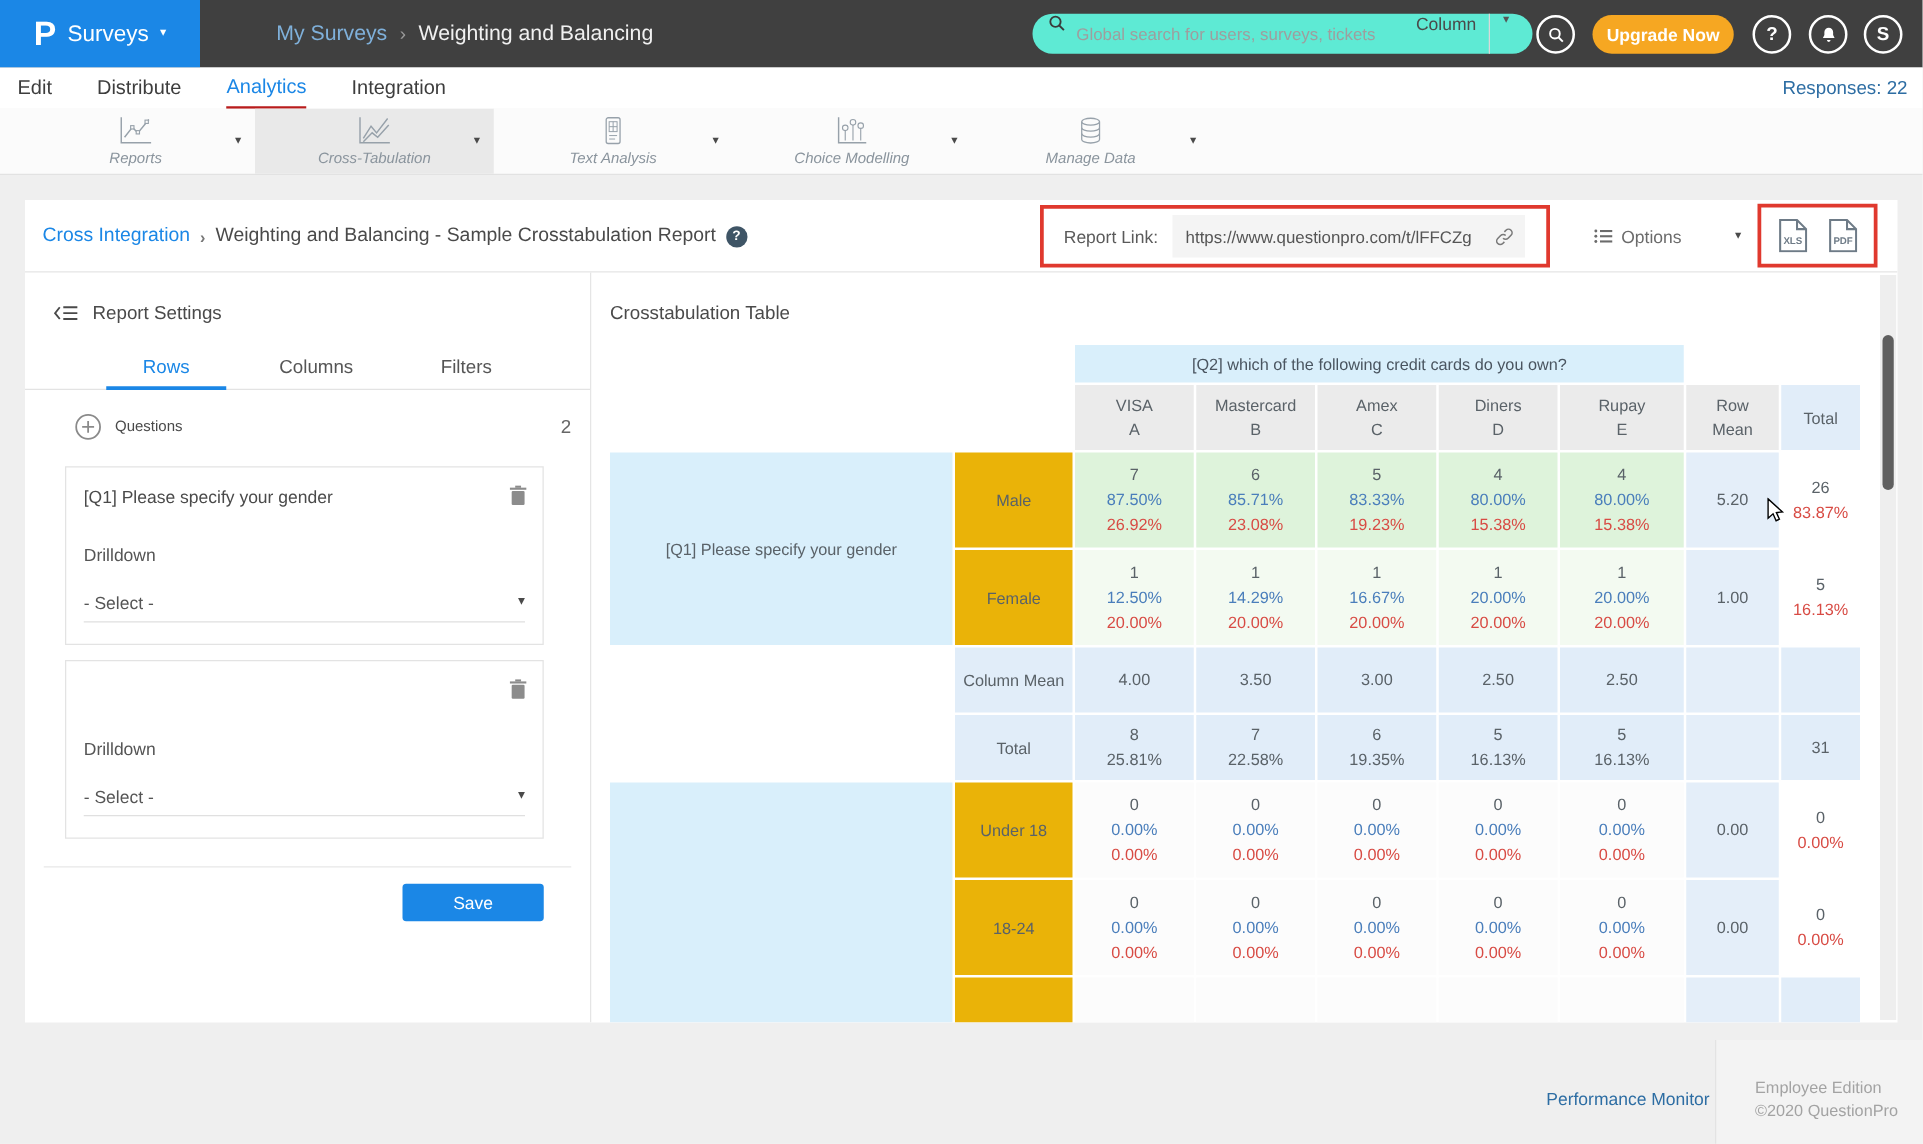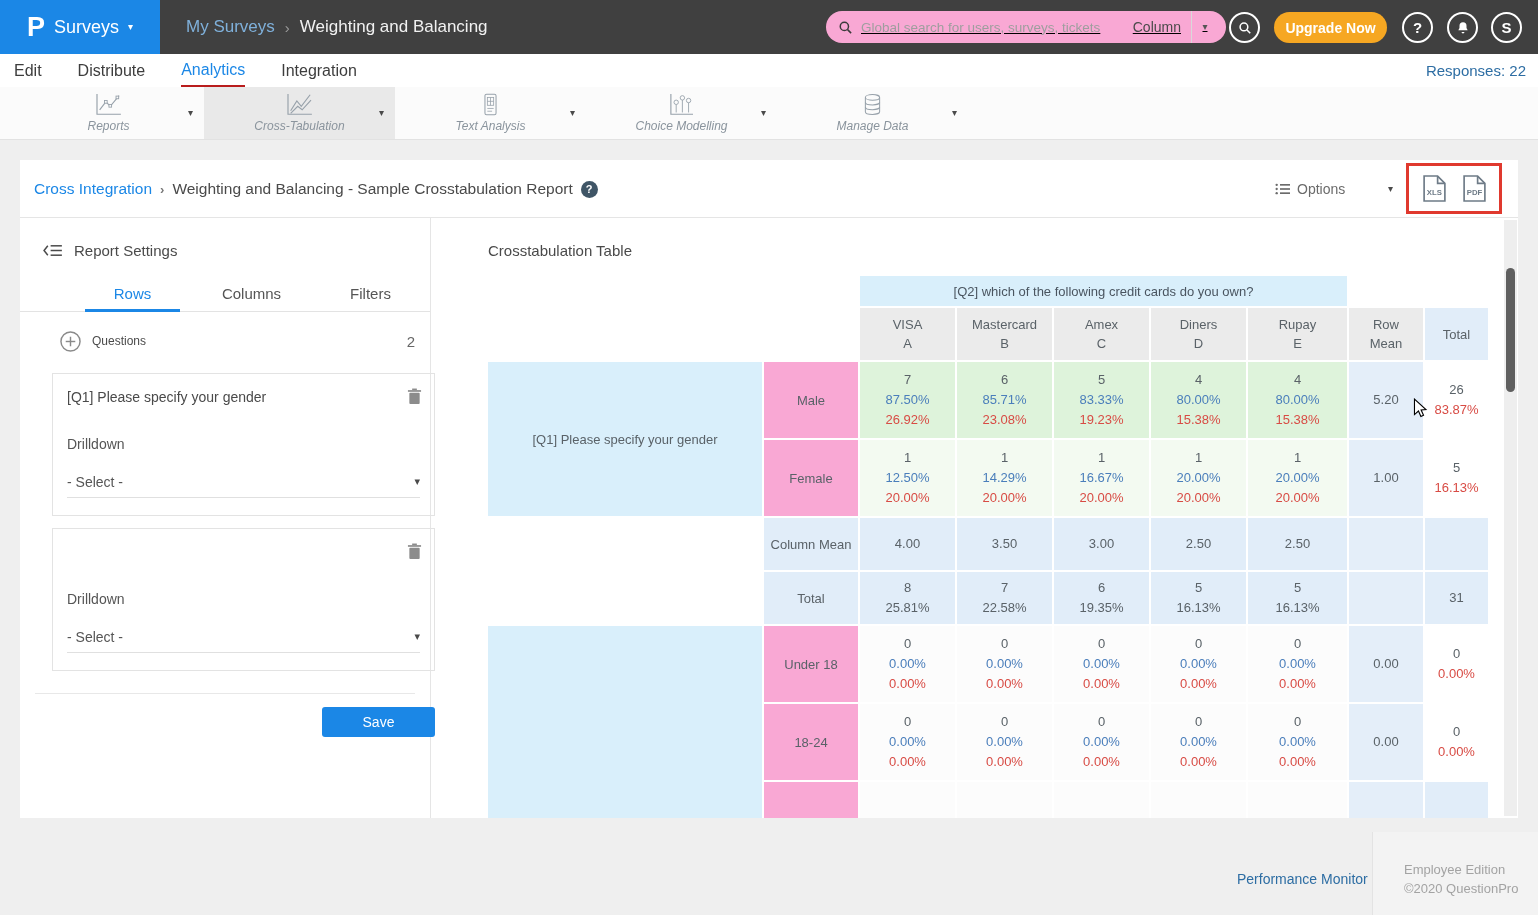--- a/index.html
+++ b/index.html
@@ -9,25 +9,25 @@
 
   
   .topbar { position:absolute; left:0; top:0; width:1538px; height:54px; background:#404040; }
   .logo-block { position:absolute; left:0; top:0; width:160px; height:54px; background:#1b87e6;
     display:flex; align-items:center; justify-content:center; gap:9px; cursor:pointer; }
   .logo-p { color:#fff; font-size:27px; font-weight:bold; }
   .logo-product { color:#fff; font-size:18px; }
   .caret { font-size:10px; line-height:1; }
   .caret.white { color:#fff; }
   .topbar-breadcrumb { position:absolute; left:186px; top:0; height:54px; display:flex; align-items:center; gap:10px; font-size:17px; }
-  .bc-link { color:#7fb0da; cursor:pointer; }
+  .bc-link { color:#7fb0da; cursor:pointer;margin-left:35px; }
   .bc-sep { color:#9a9a9a; font-size:15px; }
   .bc-current { color:#f1f1f1; }
-  .search-pill { position:absolute; left:826px; top:11px; width:400px; height:32px; background:#f9a8d4;
-    border-radius:16px; display:flex; align-items:center; padding:0 8px 0 12px;text-decoration:underline; }
+  .search-pill { position:absolute; left:826px; top:11px; width:400px; height:32px; background:#5eead4;
+    border-radius:16px; display:flex; padding:0 8px 0 12px; }
   .search-pill svg { color:#3a3a3a; }
   .search-pill input { flex:1; border:none; outline:none; font-size:13.5px; color:#444; margin-left:8px;
     font-family:"Liberation Sans", sans-serif; background:transparent; }
   .search-pill input::placeholder { color:#9e9e9e; }
   .search-scope { font-size:14px; color:#4a4a4a; margin-right:10px; }
   .pill-divider { width:1px; height:32px; background:#d9d9d9; }
   .scope-caret { width:26px; text-align:center; color:#555; cursor:pointer; }
   .circle-btn { position:absolute; width:31px; height:31px; border:2px solid #fff; border-radius:50%;
     display:flex; align-items:center; justify-content:center; color:#fff; cursor:pointer;
     font-size:15px; font-weight:bold; top:12px; }
@@ -70,21 +70,21 @@
   .rl-linkicon { color:#7a7a7a; cursor:pointer; }
   .options-btn { position:absolute; left:1255px; top:0; height:58px; display:flex; align-items:center; gap:7px;
     color:#6b6b6b; font-size:14px; cursor:pointer; }
   .options-caret { position:absolute; left:1368px; top:0; height:58px; display:flex; align-items:center;
     color:#4a4a4a; cursor:pointer; }
   .redbox-export { left:1386px; top:3px; width:96px; height:51px; display:flex; align-items:center;
     justify-content:center; gap:17px; color:#6e7b87; }
   .export-icon { cursor:pointer; }
 
   
-  .settings { position:absolute; left:0; top:58px; width:411px; height:600px; border-right:1px solid #e5e5e5; }
+  .settings { position:absolute; left:0; top:58px; width:453px; height:600px; border-right:1px solid #e5e5e5; }
   .settings-head { position:absolute; left:22px; top:24px; display:flex; align-items:center; gap:11px;
     color:#4a4a4a; font-size:15px; }
   .settings-head svg { color:#4a4a4a; cursor:pointer; }
   .tabs { position:absolute; left:0; top:58px; width:100%; height:36px; display:flex;
     border-bottom:1px solid #e3e3e3; padding-left:53px; }
   .tab { position:relative; width:120px; text-align:center; font-size:15px; color:#555; cursor:pointer;
     display:flex; align-items:center; justify-content:center; }
   .tab.active { color:#1b87e6; }
   .tab.active::after { content:""; position:absolute; left:12px; right:12px; bottom:-1px; height:3px; background:#1b87e6; }
   .questions-row { position:absolute; left:40px; right:15px; top:106px; height:34px; display:flex; align-items:center; }
@@ -109,21 +109,21 @@
   .table-wrap { position:absolute; left:19px; top:56px; width:1012px; height:544px; overflow:hidden; }
   table.crosstab { border-collapse:separate; border-spacing:2px; table-layout:fixed; }
   .crosstab td { text-align:center; vertical-align:middle; font-size:13px; color:#5a6268; }
   .hrowA { height:30px; } .hrowB { height:52px; }
   td.blank { background:transparent; }
   td.qhead { background:#d9effb; color:#4a5560; }
   td.chead { background:#ebebeb; line-height:19px; }
   td.chead.total-head { background:#e1edf9; }
   td.qcell { background:#d9effb; }
   td.qcell.qnone { background:transparent; }
-  td.lbl.gray { background:#f9a8d4; }
+  td.lbl.gray { background:#eab308; }
   td.lbl.blue { background:#e1edf9; line-height:19px; }
   td.dcell { line-height:20px; }
   td.dcell.green { background:#def3db; }
   td.dcell.palegreen { background:#f3faf1; }
   td.dcell.blue { background:#e1edf9; }
   td.dcell.white { background:#fcfcfc; }
   td.rowmean { background:#e4eef9; }
   td.tcell.white { background:#fff; }
   td.tcell.blue { background:#e1edf9; }
   .ln.num { color:#5a6268; } .ln.blue { color:#4a7ebb; } .ln.red { color:#d84b44; }
@@ -251,20 +251,30 @@
 </div>
 
 <div class="card">
 
   <div class="report-header">
     <div class="rh-breadcrumb">
       <span class="rh-link">Cross Integration</span>
       <span class="rh-sep">›</span>
       <span class="rh-title">Weighting and Balancing - Sample Crosstabulation Report</span>
       <span class="rh-help">?</span>
+    </div>
+    <div class="annotation redbox-link">
+      <span class="rl-label">Report Link:</span>
+      <div class="rl-input">
+        <span class="rl-url">https://www.questionpro.com/t/lFFCZg</span>
+        <svg class="rl-linkicon" viewBox="0 0 24 24" width="17" height="17">
+            <path d="M10.5 13.5a4 4 0 0 0 5.7 0l3.3-3.3a4 4 0 0 0-5.7-5.7l-1.8 1.8" fill="none" stroke="currentColor" stroke-width="1.8"></path>
+            <path d="M13.5 10.5a4 4 0 0 0-5.7 0l-3.3 3.3a4 4 0 0 0 5.7 5.7l1.8-1.8" fill="none" stroke="currentColor" stroke-width="1.8"></path>
+          </svg>
+      </div>
     </div>
     <div class="options-btn">
       <svg viewBox="0 0 18 14" width="15" height="12">
           <circle cx="2" cy="2" r="1.4" fill="currentColor"></circle>
           <rect x="6" y="1" width="12" height="2" fill="currentColor"></rect>
           <circle cx="2" cy="7" r="1.4" fill="currentColor"></circle>
           <rect x="6" y="6" width="12" height="2" fill="currentColor"></rect>
           <circle cx="2" cy="12" r="1.4" fill="currentColor"></circle>
           <rect x="6" y="11" width="12" height="2" fill="currentColor"></rect>
         </svg>

